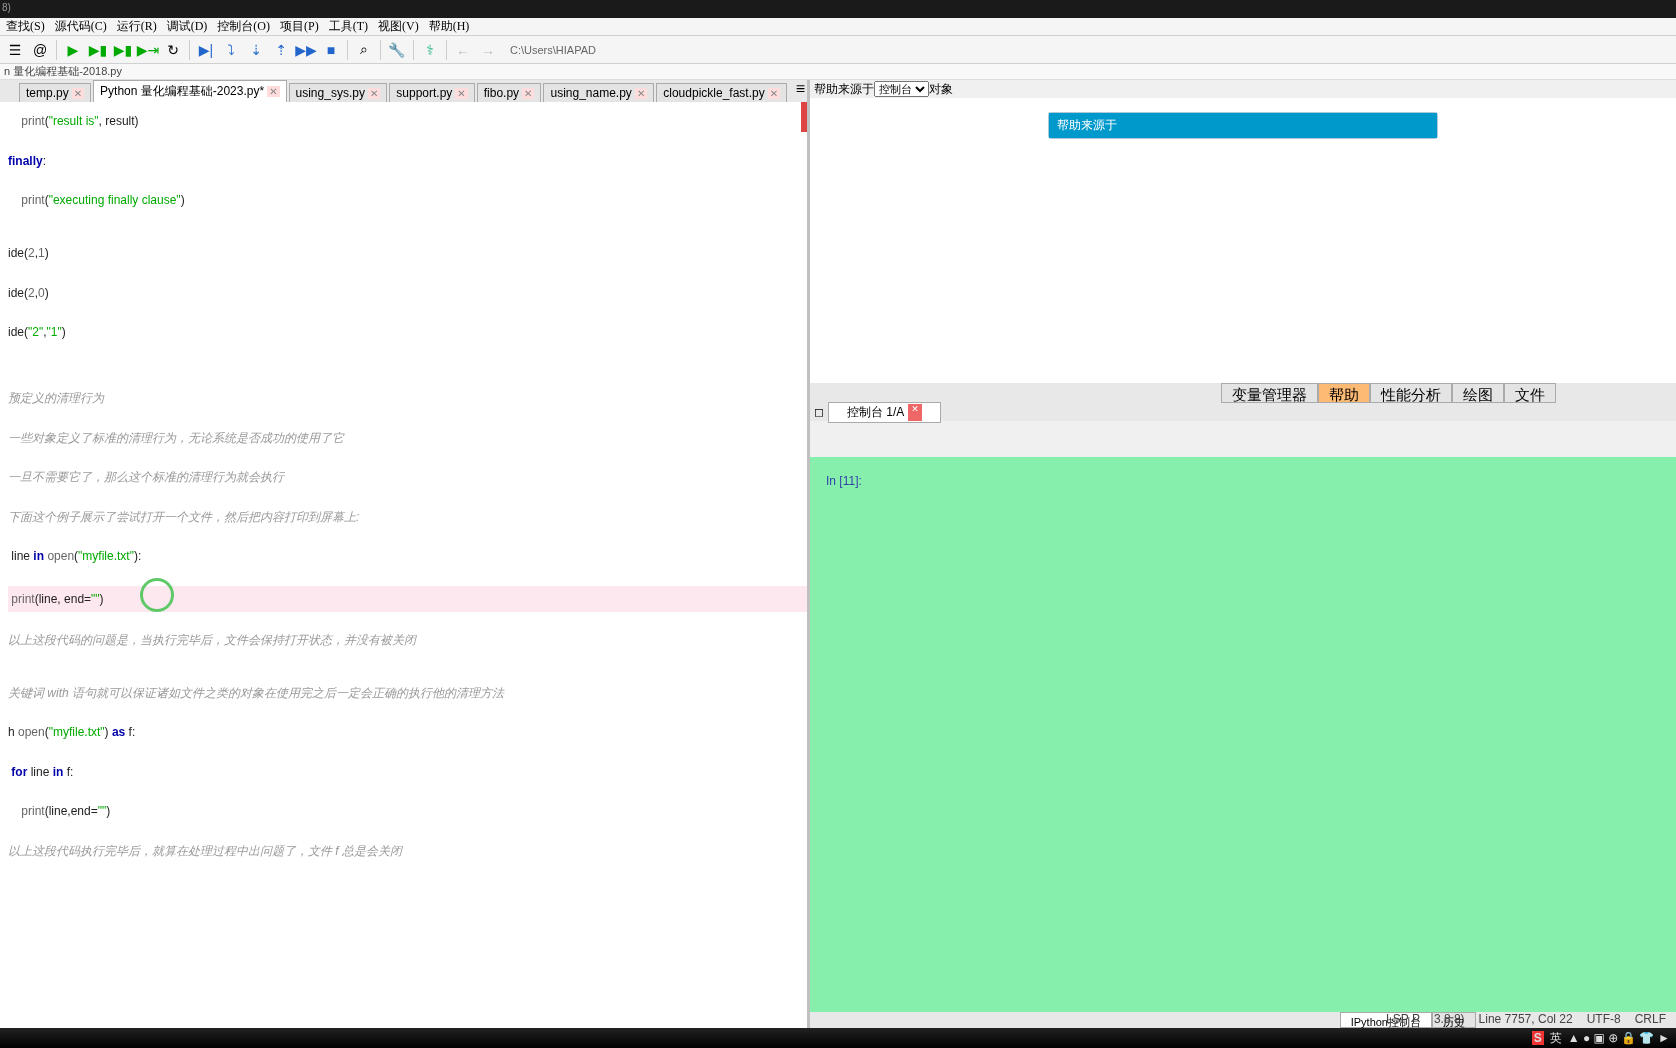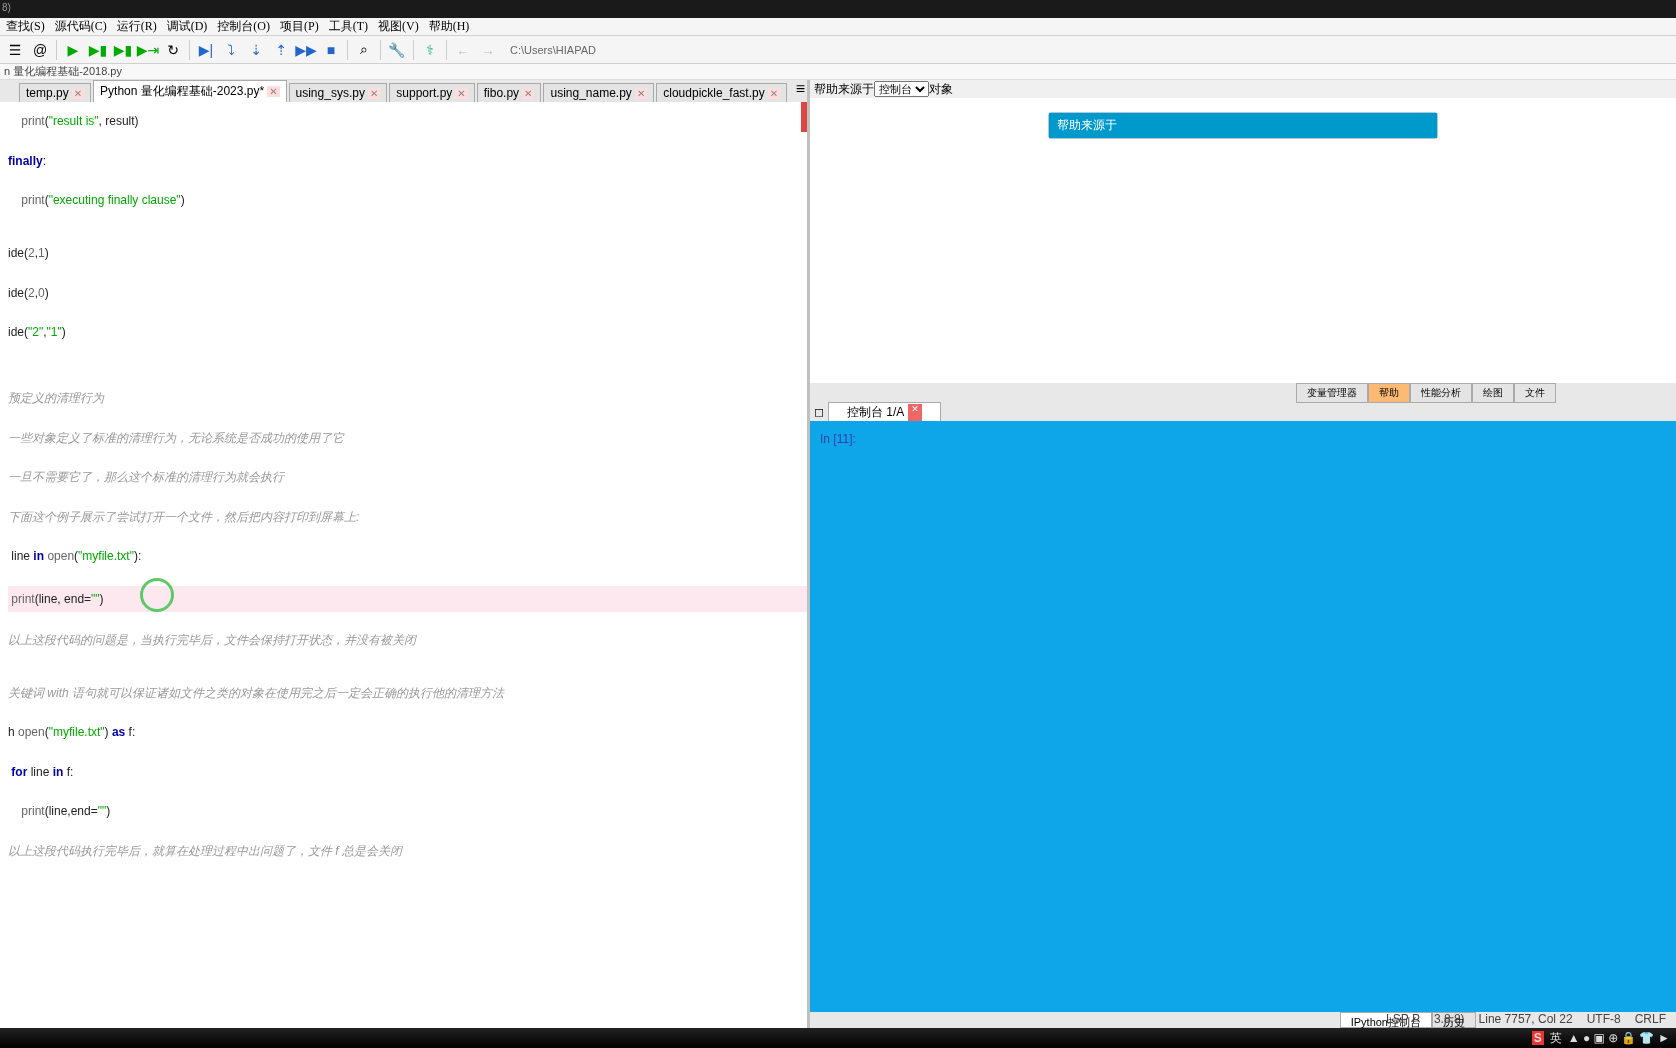--- a/index.html
+++ b/index.html
@@ -35,26 +35,26 @@
 .help-header select { font-size: 11px; }
 .help-body { height: 285px; background: #fff; padding: 14px; position: relative; }
 .help-card { border: 1px solid #b0c8d8; border-radius: 3px; max-width: 390px; margin: 0 auto; }
 .help-card .hd { background: #0099cc; color: #fff; padding: 4px 8px; font-size: 12px; }
 .help-card .bd { padding: 14px 12px; font-size: 12px; line-height: 1.6; color: #333; }
 .help-card .bd p { margin-bottom: 12px; }
 .help-card .bd i { font-style: italic; color: #888; }
 .help-card .bd a { color: #2b7bb9; text-decoration: none; }
 .help-card .ft { text-align: center; padding: 6px; font-size: 12px; }
 .panel-tabs { height: 20px; background: #e8e8e8; display: flex; justify-content: flex-end; padding-right: 120px; gap: 0; }
-.panel-tabs .pt { padding: 2px 10px; border: 1px solid #aaa; background: #e4e4e4; font-size: 10px; }
+.panel-tabs .pt { padding: 2px 10px; border: 1px solid #aaa; background: #e4e4e4; font-size: 15px; }
 .panel-tabs .pt.act { background: #fdba74; }
 .console-hdr { height: 18px; background: #e8e8e8; display: flex; align-items: center; gap: 4px; padding-left: 4px; }
 .console-hdr .ctab { padding: 1px 18px; background: #fff; border: 1px solid #aaa; font-size: 11px; display: flex; gap: 4px; }
 .console-hdr .ctab .x { background: #e66; color: #fff; padding: 0 3px; font-size: 9px; }
-.console-body { flex: 1; background: #0ea5e9; padding: 10px; font-family: Consolas, monospace; font-size: 13px; }
+.console-body { flex: 1; background: #86efac; padding: 16px; font-family: Consolas, monospace; font-size: 13px; margin-top: 36px; }
 .console-body .prompt { color: #3242a8; }
 .bottom-tabs { height: 16px; background: #e8e8e8; display: flex; justify-content: flex-end; padding-right: 200px; }
 .bottom-tabs .pt { padding: 2px 10px; border: 1px solid #aaa; background: #e4e4e4; font-size: 11px; }
 .bottom-tabs .pt.act { background: #fff; }
 .statusbar { position: absolute; bottom: 20px; right: 0; height: 18px; width: 400px; display: flex; justify-content: flex-end; gap: 14px; padding-right: 10px; font-size: 10px; color: #444; align-items: center; }
 .taskbar { position: absolute; bottom: 0; left: 0; right: 0; height: 20px; background: linear-gradient(#222, #000); display: flex; align-items: center; }
 .taskbar .tr { margin-left: auto; display: flex; gap: 6px; padding-right: 6px; color: #ccc; font-size: 10px; align-items: center; }
 .taskbar .tr span { color: #ddd; }
 .sogou { background: #e33; color: #fff; padding: 0 2px; font-weight: bold; }
 </style>

